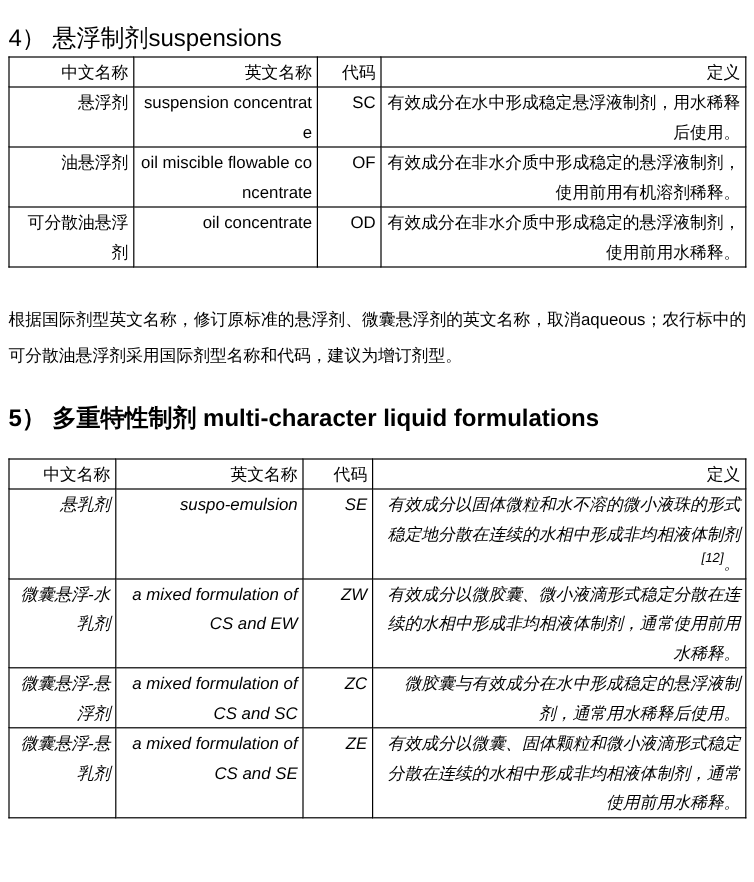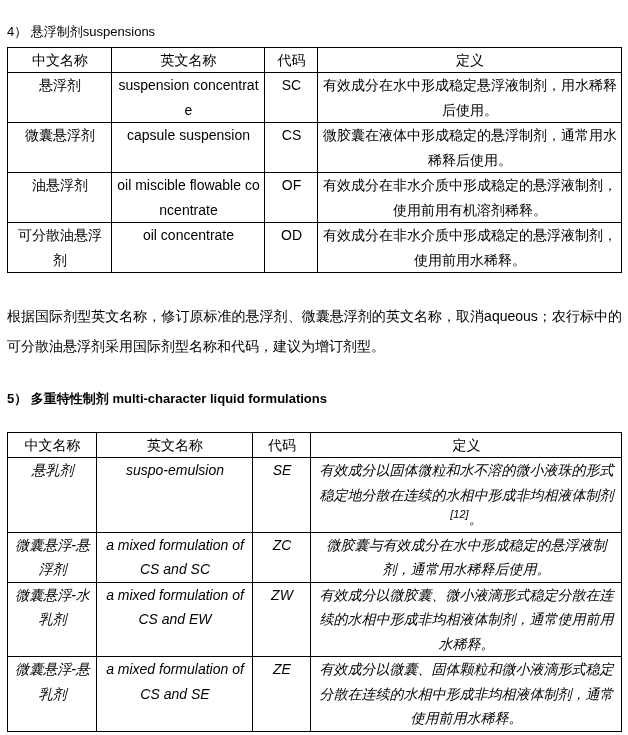--- a/index.html
+++ b/index.html
@@ -14,35 +14,35 @@
     color: #000000;
     font-size: 14px;
     overflow: hidden;
   }
   .page {
     padding: 24px 6px 0 7px;
     box-sizing: border-box;
     width: 628px;
   }
   .section-heading {
-    font-size: 13px;
+    font-size: 20px;
     line-height: 16px;
     margin: 0;
     white-space: nowrap;
   }
   table.def-table {
     border-collapse: collapse;
     table-layout: fixed;
     width: 614px;
     margin-top: 7px;
   }
   table.def-table td, table.def-table th {
     border: 1px solid #000000;
     vertical-align: top;
-    text-align: center;
+    text-align: right;
     font-weight: normal;
     font-size: 14px;
     line-height: 24.5px;
     padding: 0 4px 0 5px;
     word-break: break-all;
     overflow-wrap: break-word;
   }
   table.def-table tr.header-row th {
     height: 24px;
     line-height: 24px;
@@ -89,26 +89,20 @@
       <th>代码</th>
       <th>定义</th>
     </tr>
     <tr>
       <td>悬浮剂</td>
       <td>suspension concentrate</td>
       <td>SC</td>
       <td>有效成分在水中形成稳定悬浮液制剂，用水稀释后使用。</td>
     </tr>
     <tr>
-      <td>微囊悬浮剂</td>
-      <td>capsule suspension</td>
-      <td>CS</td>
-      <td>微胶囊在液体中形成稳定的悬浮制剂，通常用水稀释后使用。</td>
-    </tr>
-    <tr>
       <td>油悬浮剂</td>
       <td>oil miscible flowable concentrate</td>
       <td>OF</td>
       <td>有效成分在非水介质中形成稳定的悬浮液制剂，使用前用有机溶剂稀释。</td>
     </tr>
     <tr>
       <td>可分散油悬浮剂</td>
       <td>oil concentrate</td>
       <td>OD</td>
       <td>有效成分在非水介质中形成稳定的悬浮液制剂，使用前用水稀释。</td>
@@ -134,30 +128,30 @@
       <th>代码</th>
       <th>定义</th>
     </tr>
     <tr class="pad-row">
       <td>悬乳剂</td>
       <td>suspo-emulsion</td>
       <td>SE</td>
       <td><span>有效成分以固体微粒和水不溶的微小液珠的形式稳定地分散在连续的水相中形成非均相液体制剂</span><sup class="ref">[12]</sup><span>。</span></td>
     </tr>
     <tr>
+      <td>微囊悬浮-水乳剂</td>
+      <td>a mixed formulation of CS and EW</td>
+      <td>ZW</td>
+      <td>有效成分以微胶囊、微小液滴形式稳定分散在连续的水相中形成非均相液体制剂，通常使用前用水稀释。</td>
+    </tr>
+    <tr>
       <td>微囊悬浮-悬浮剂</td>
       <td>a mixed formulation of CS and SC</td>
       <td>ZC</td>
       <td>微胶囊与有效成分在水中形成稳定的悬浮液制剂，通常用水稀释后使用。</td>
-    </tr>
-    <tr>
-      <td>微囊悬浮-水乳剂</td>
-      <td>a mixed formulation of CS and EW</td>
-      <td>ZW</td>
-      <td>有效成分以微胶囊、微小液滴形式稳定分散在连续的水相中形成非均相液体制剂，通常使用前用水稀释。</td>
     </tr>
     <tr class="pad-row">
       <td>微囊悬浮-悬乳剂</td>
       <td>a mixed formulation of CS and SE</td>
       <td>ZE</td>
       <td>有效成分以微囊、固体颗粒和微小液滴形式稳定分散在连续的水相中形成非均相液体制剂，通常使用前用水稀释。</td>
     </tr>
   </tbody>
     </table>
 

